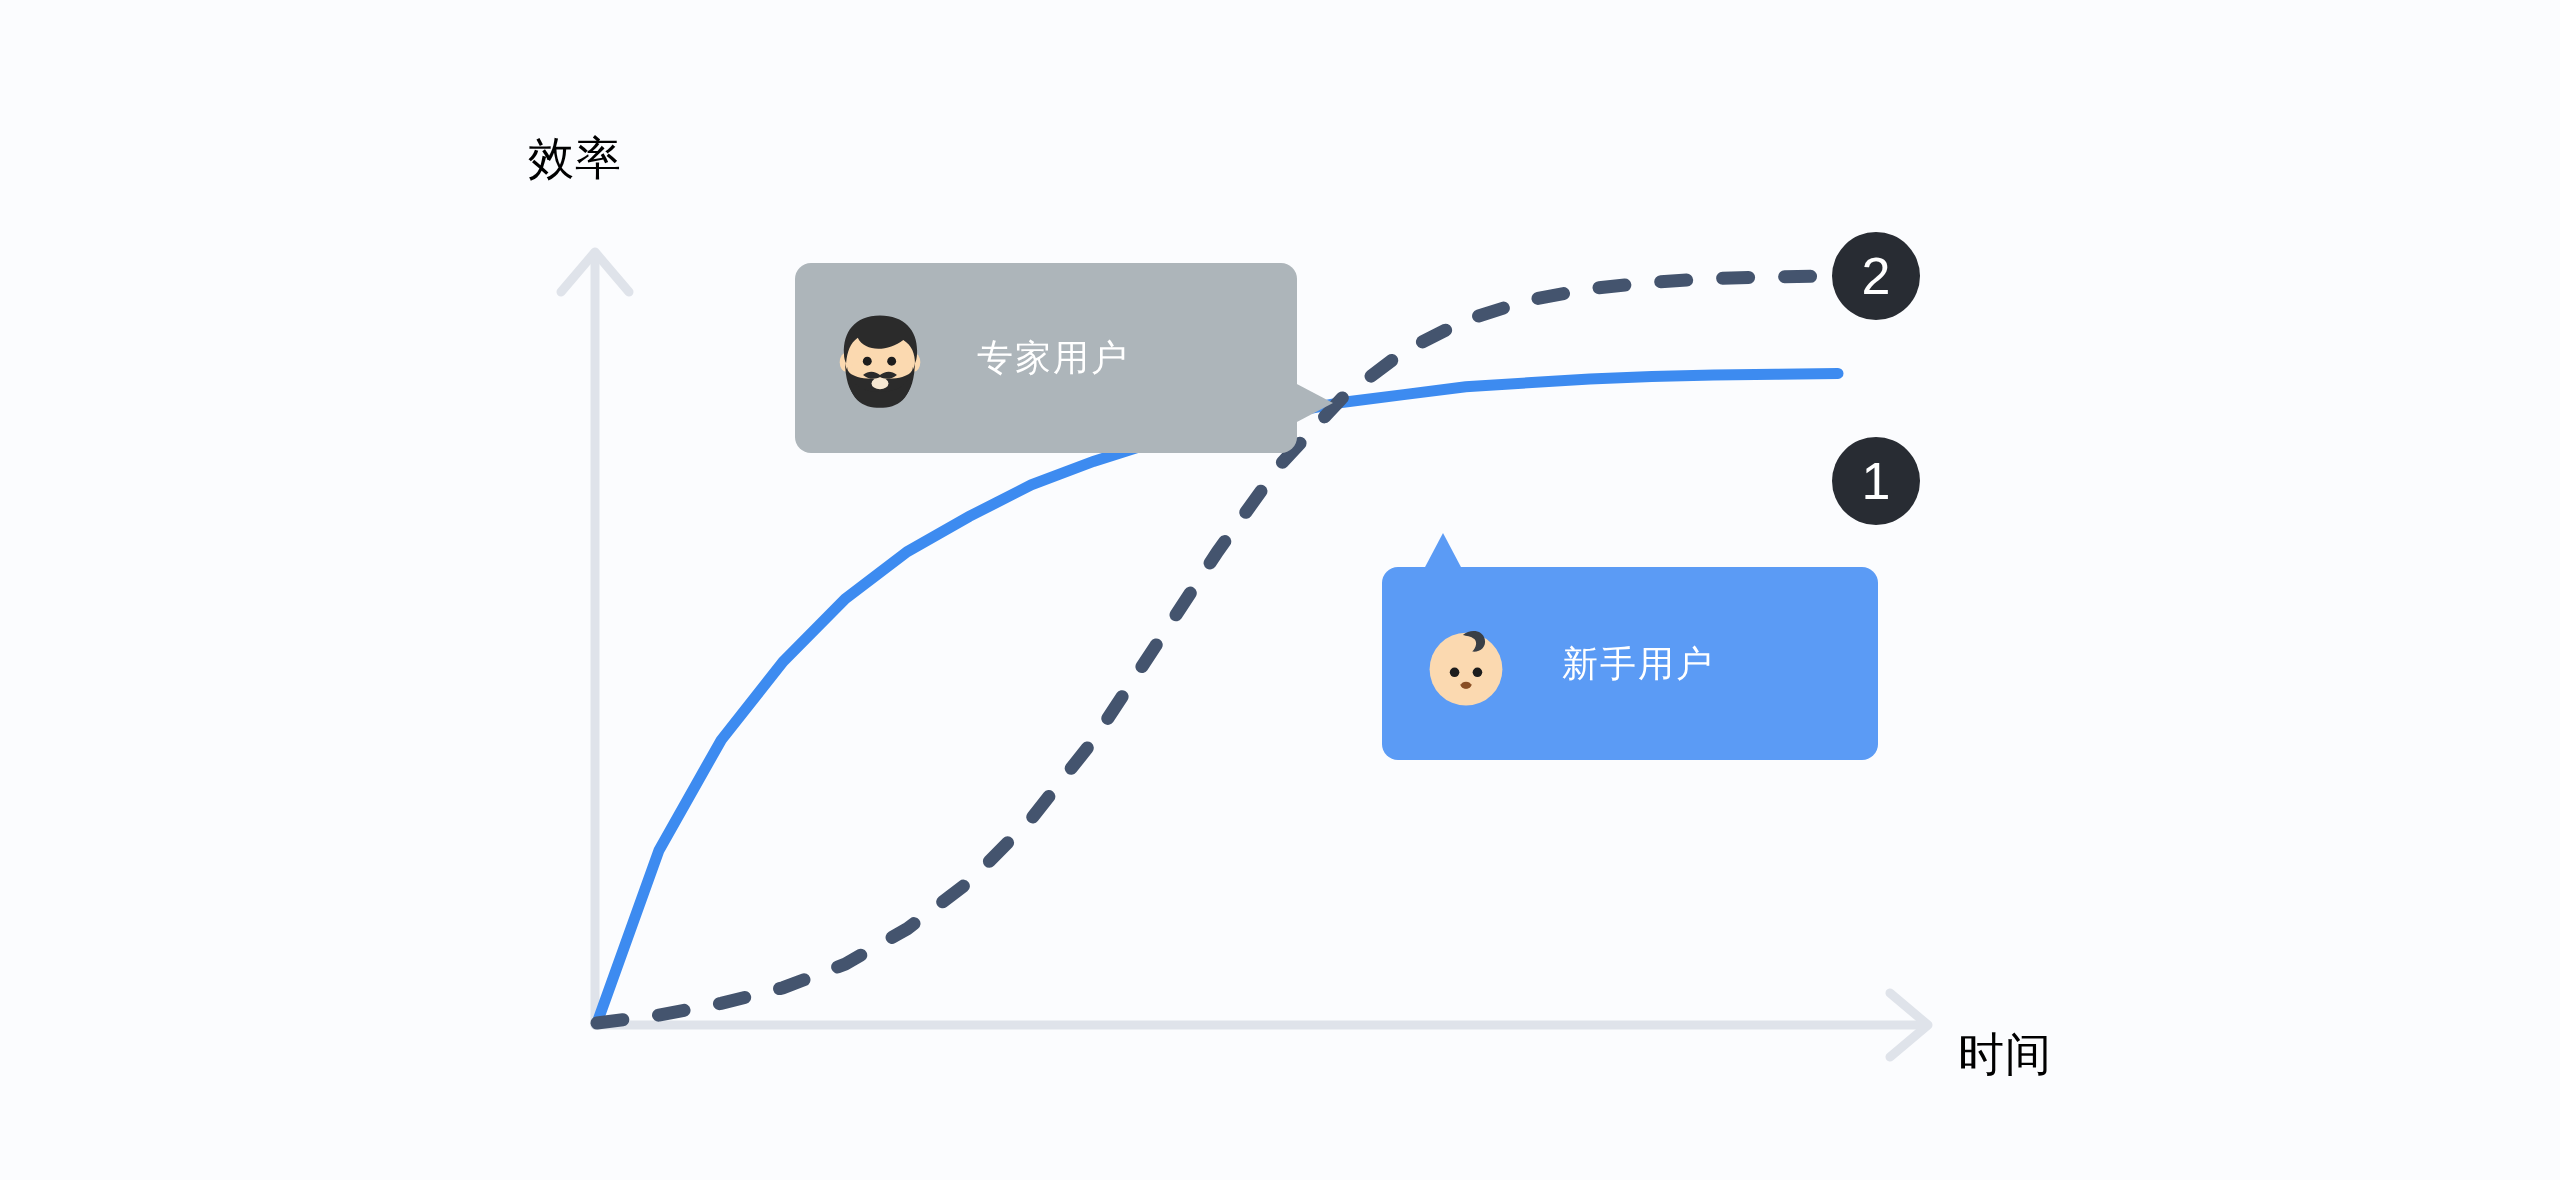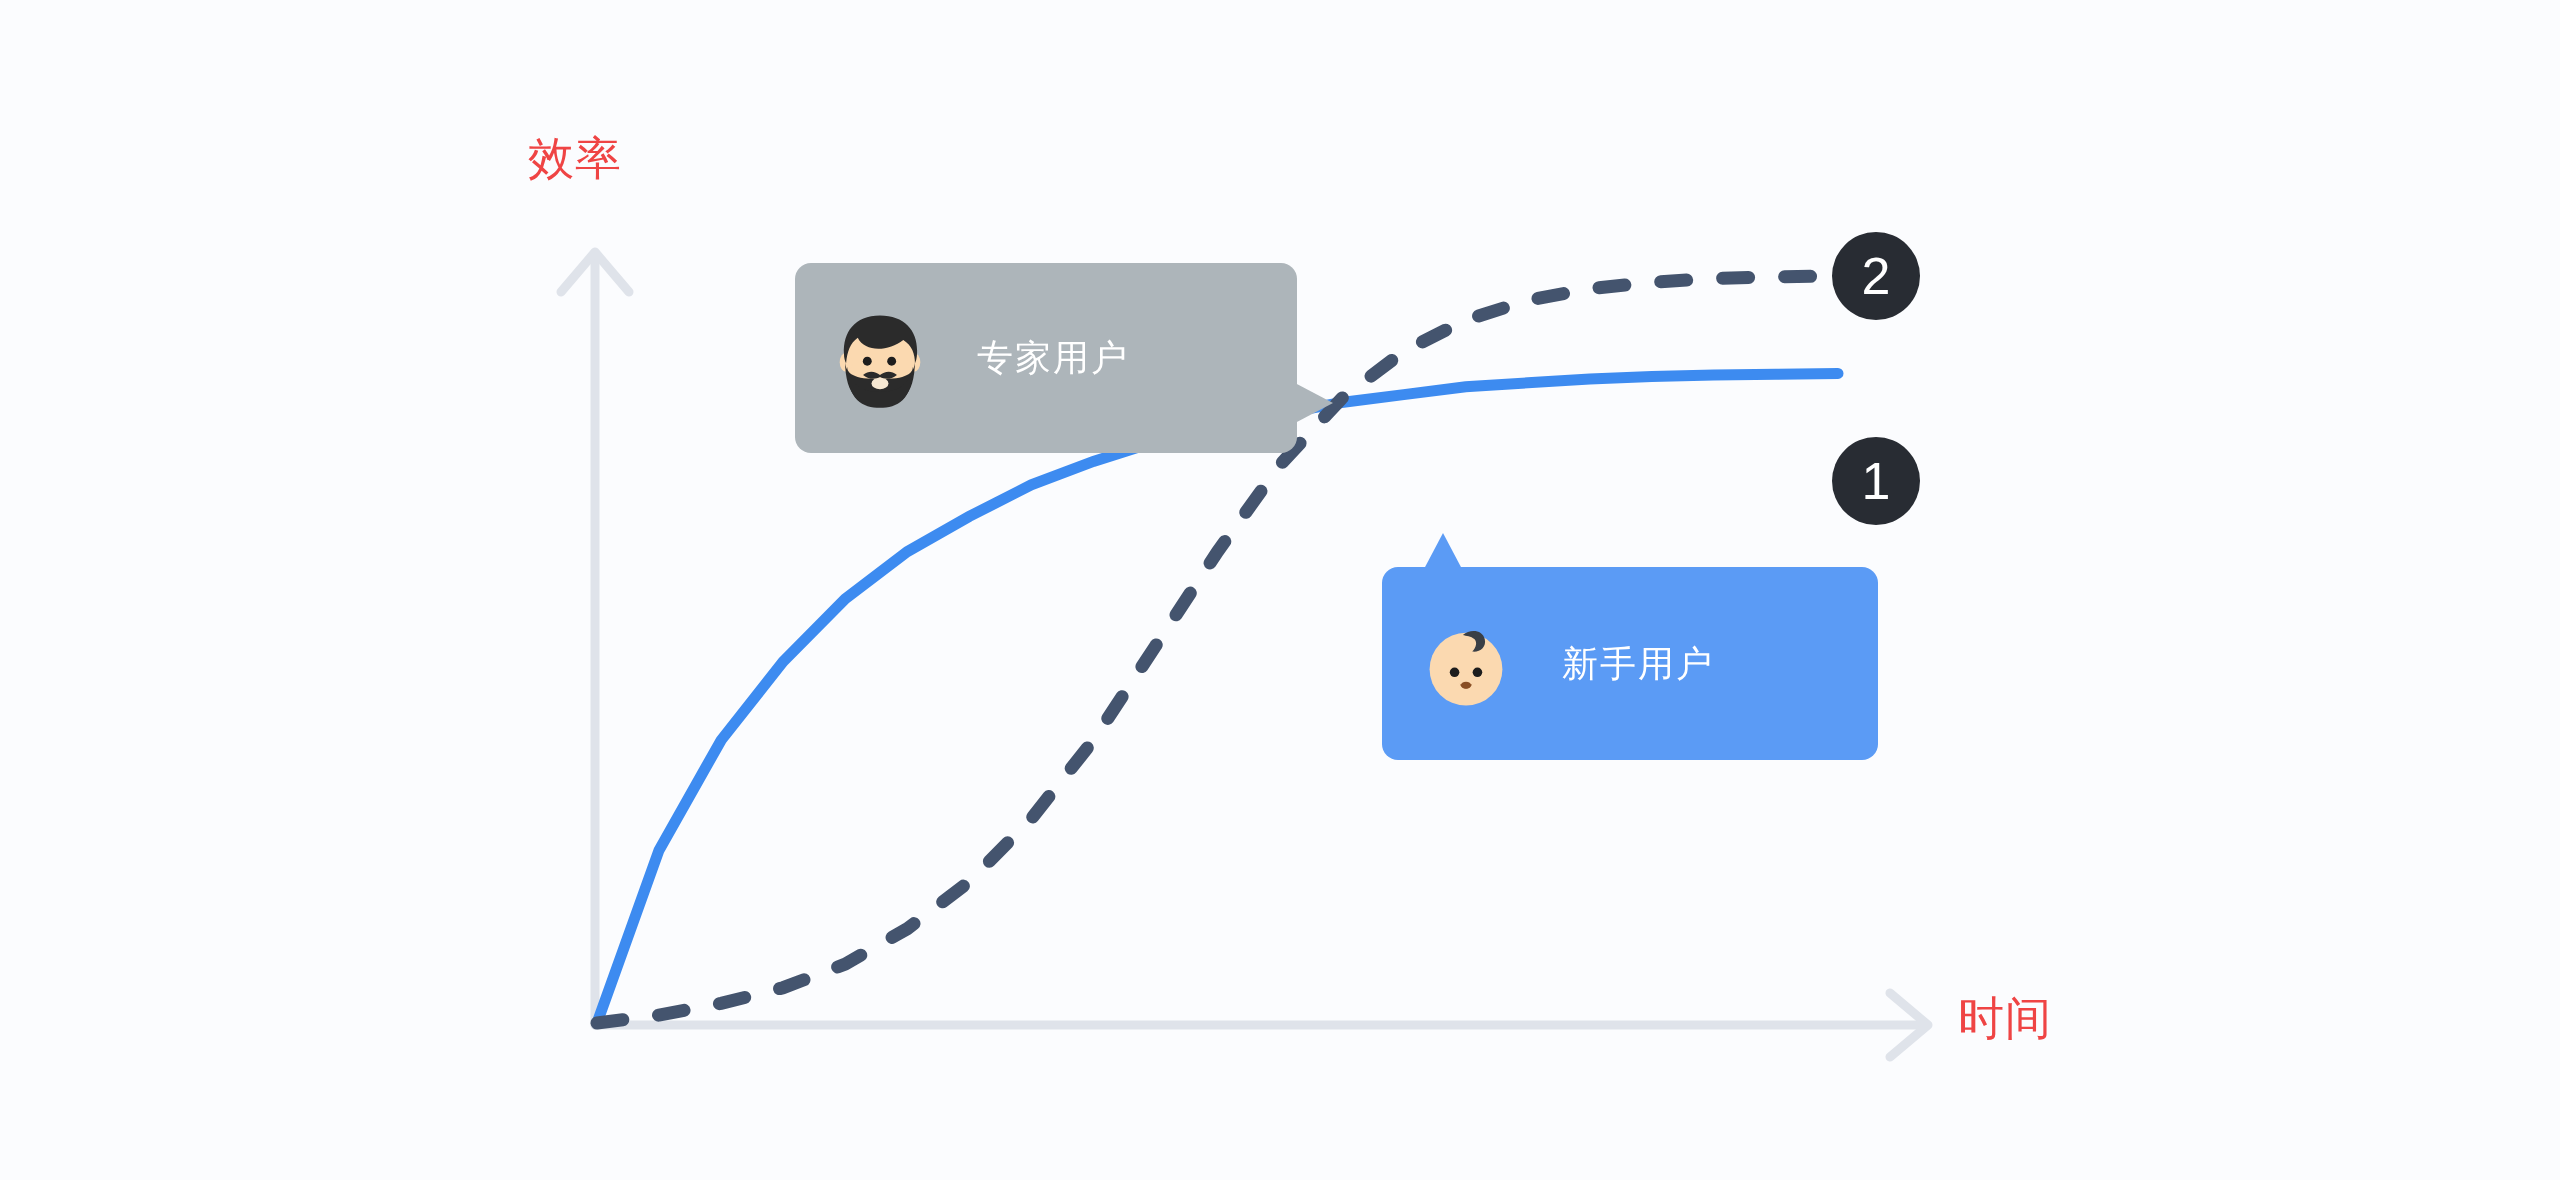--- a/index.html
+++ b/index.html
@@ -23,28 +23,28 @@
     position: absolute;
     left: 0;
     top: 0;
     width: 2560px;
     height: 1180px;
   }
 
   
   .axis-label {
     position: absolute;
-    color: #ef4444;
+    color: #000000;
     font-size: 46px;
     line-height: 1;
     letter-spacing: 1px;
     white-space: nowrap;
   }
   #y-axis-label { left: 528px; top: 135px; }
-  #x-axis-label { left: 1958px; top: 995px; text-align: right; }
+  #x-axis-label { left: 1958px; top: 1031px; text-align: right; }
 
   
   .bubble {
     position: absolute;
     display: flex;
     align-items: center;
     border-radius: 16px;
     box-sizing: border-box;
   }
   .bubble-label {

